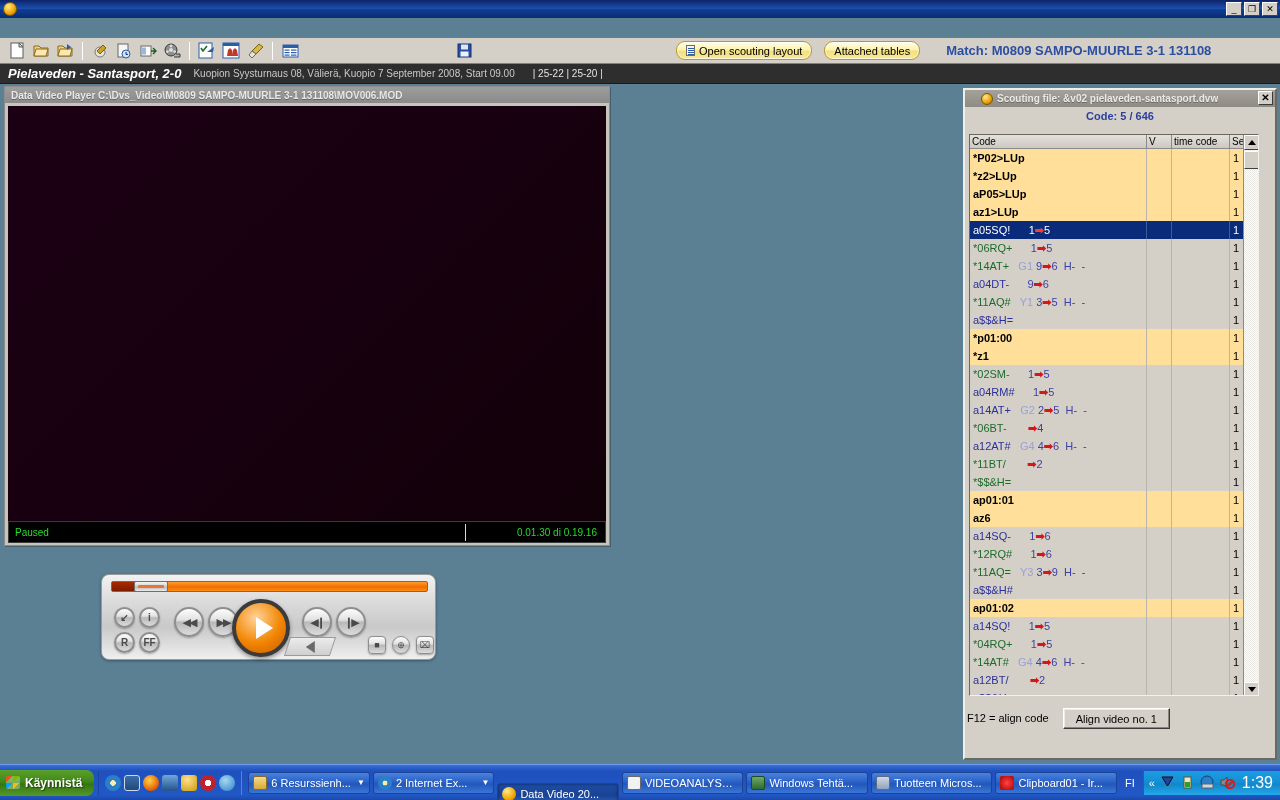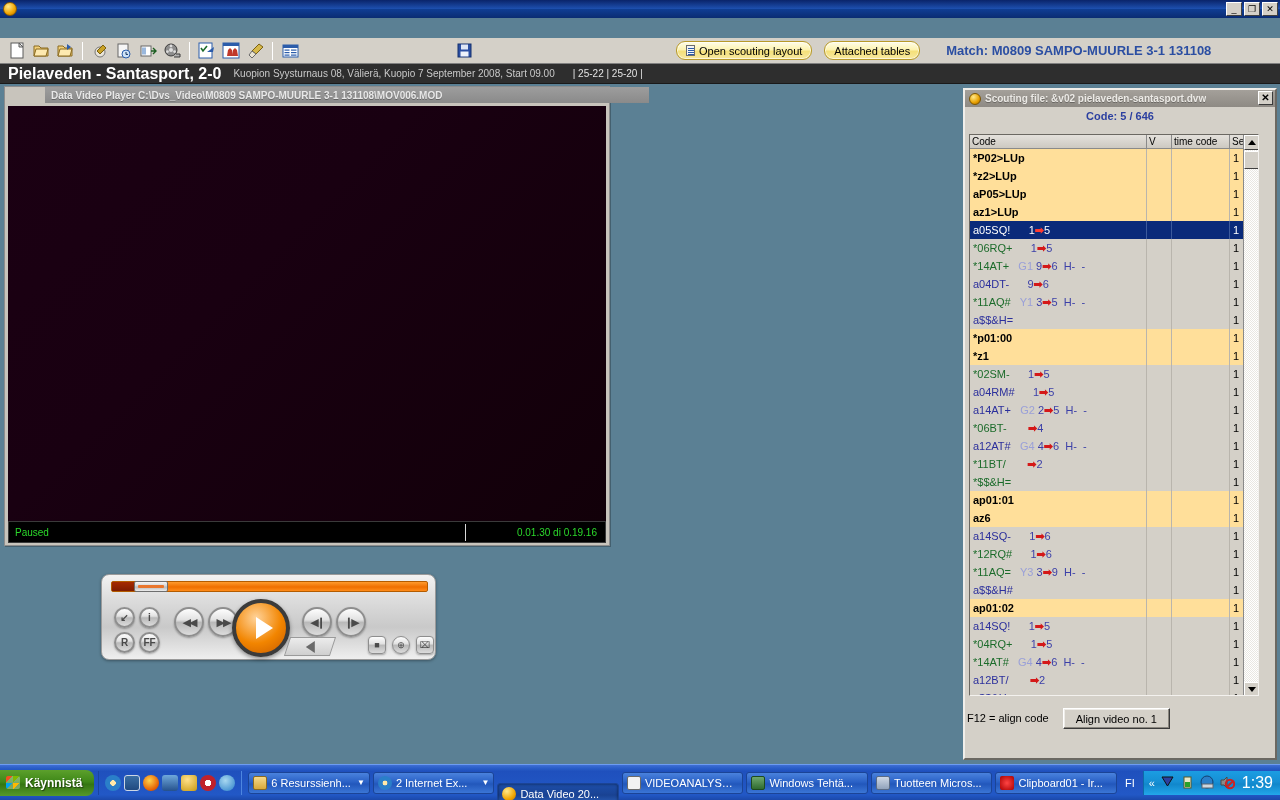--- a/index.html
+++ b/index.html
@@ -102,39 +102,38 @@
   }
 
   
   .scorestrip {
     position: absolute; left: 0; top: 64px; width: 1280px; height: 20px;
     background: #2e2e2e;
     display: flex; align-items: center; padding-left: 8px;
     color: #fff;
     border-bottom: 1px solid #1a1a1a;
   }
-  .score-teams { font-weight: bold; font-size: 16px; white-space: nowrap; }
+  .score-teams { font-weight: bold; font-size: 13px; white-space: nowrap; font-style: italic; }
   .score-meta { font-size: 10px; color: #c9c9c9; margin-left: 12px; white-space: nowrap;}
   .score-sets { font-size: 10px; color: #e3e3e3; margin-left: 18px; white-space: nowrap;}
 
   
   #video-window {
     position: absolute; left: 4px; top: 86px; width: 606px; height: 460px;
     background: #c8c4bc;
     border: 1px solid #8d8d8d;
     box-shadow: 1px 1px 0 rgba(0,0,0,.25);
   }
   .vw-titlebar {
     height: 16px; width: 100%;
     background: linear-gradient(to bottom, #9d9d9d, #8a8a8a);
     color: #e8e8e8; font-size: 10px; font-weight: bold;
     display: flex; align-items: center; padding-left: 6px;
     white-space: nowrap; overflow: hidden;
     text-shadow: 0 1px 0 rgba(0,0,0,.3);
-    margin-left: 40px;
   }
   .vw-screen {
     position: absolute; left: 3px; top: 19px; width: 598px; height: 415px;
     background: #16000f;
     background: linear-gradient(135deg, #1b0013 0%, #190011 40%, #120009 100%);
   }
   .vw-status {
     position: absolute; left: 3px; top: 434px; width: 598px; height: 22px;
     background: #000; color: #2bd92b;
     font-size: 10px;
@@ -221,21 +220,21 @@
   
   #scouting-panel {
     position: absolute; left: 963px; top: 88px; width: 314px; height: 672px;
     background: #d4d0c8;
     border: 2px solid;
     border-color: #f0eeea #6b6862 #6b6862 #f0eeea;
   }
   .sp-titlebar {
     height: 17px;
     background: linear-gradient(to bottom, #a4a09a, #8e8a84);
-    display: flex; align-items: center; padding-left: 4px;
+    display: flex; align-items: center; padding-left: 16px;
     color: #eceae6; font-weight: bold; font-size: 10px;
     position: relative;
   }
   .sp-titlebar-icon {
     width: 12px; height: 12px; margin-right: 4px; flex: none;
     border-radius: 50%;
     background: radial-gradient(circle at 35% 30%, #ffe98a, #e8a000 60%, #a06300);
     border: 1px solid #7d5600;
   }
   .sp-title-text { white-space: nowrap; overflow: hidden; text-shadow: 0 1px 0 rgba(0,0,0,.28); }

